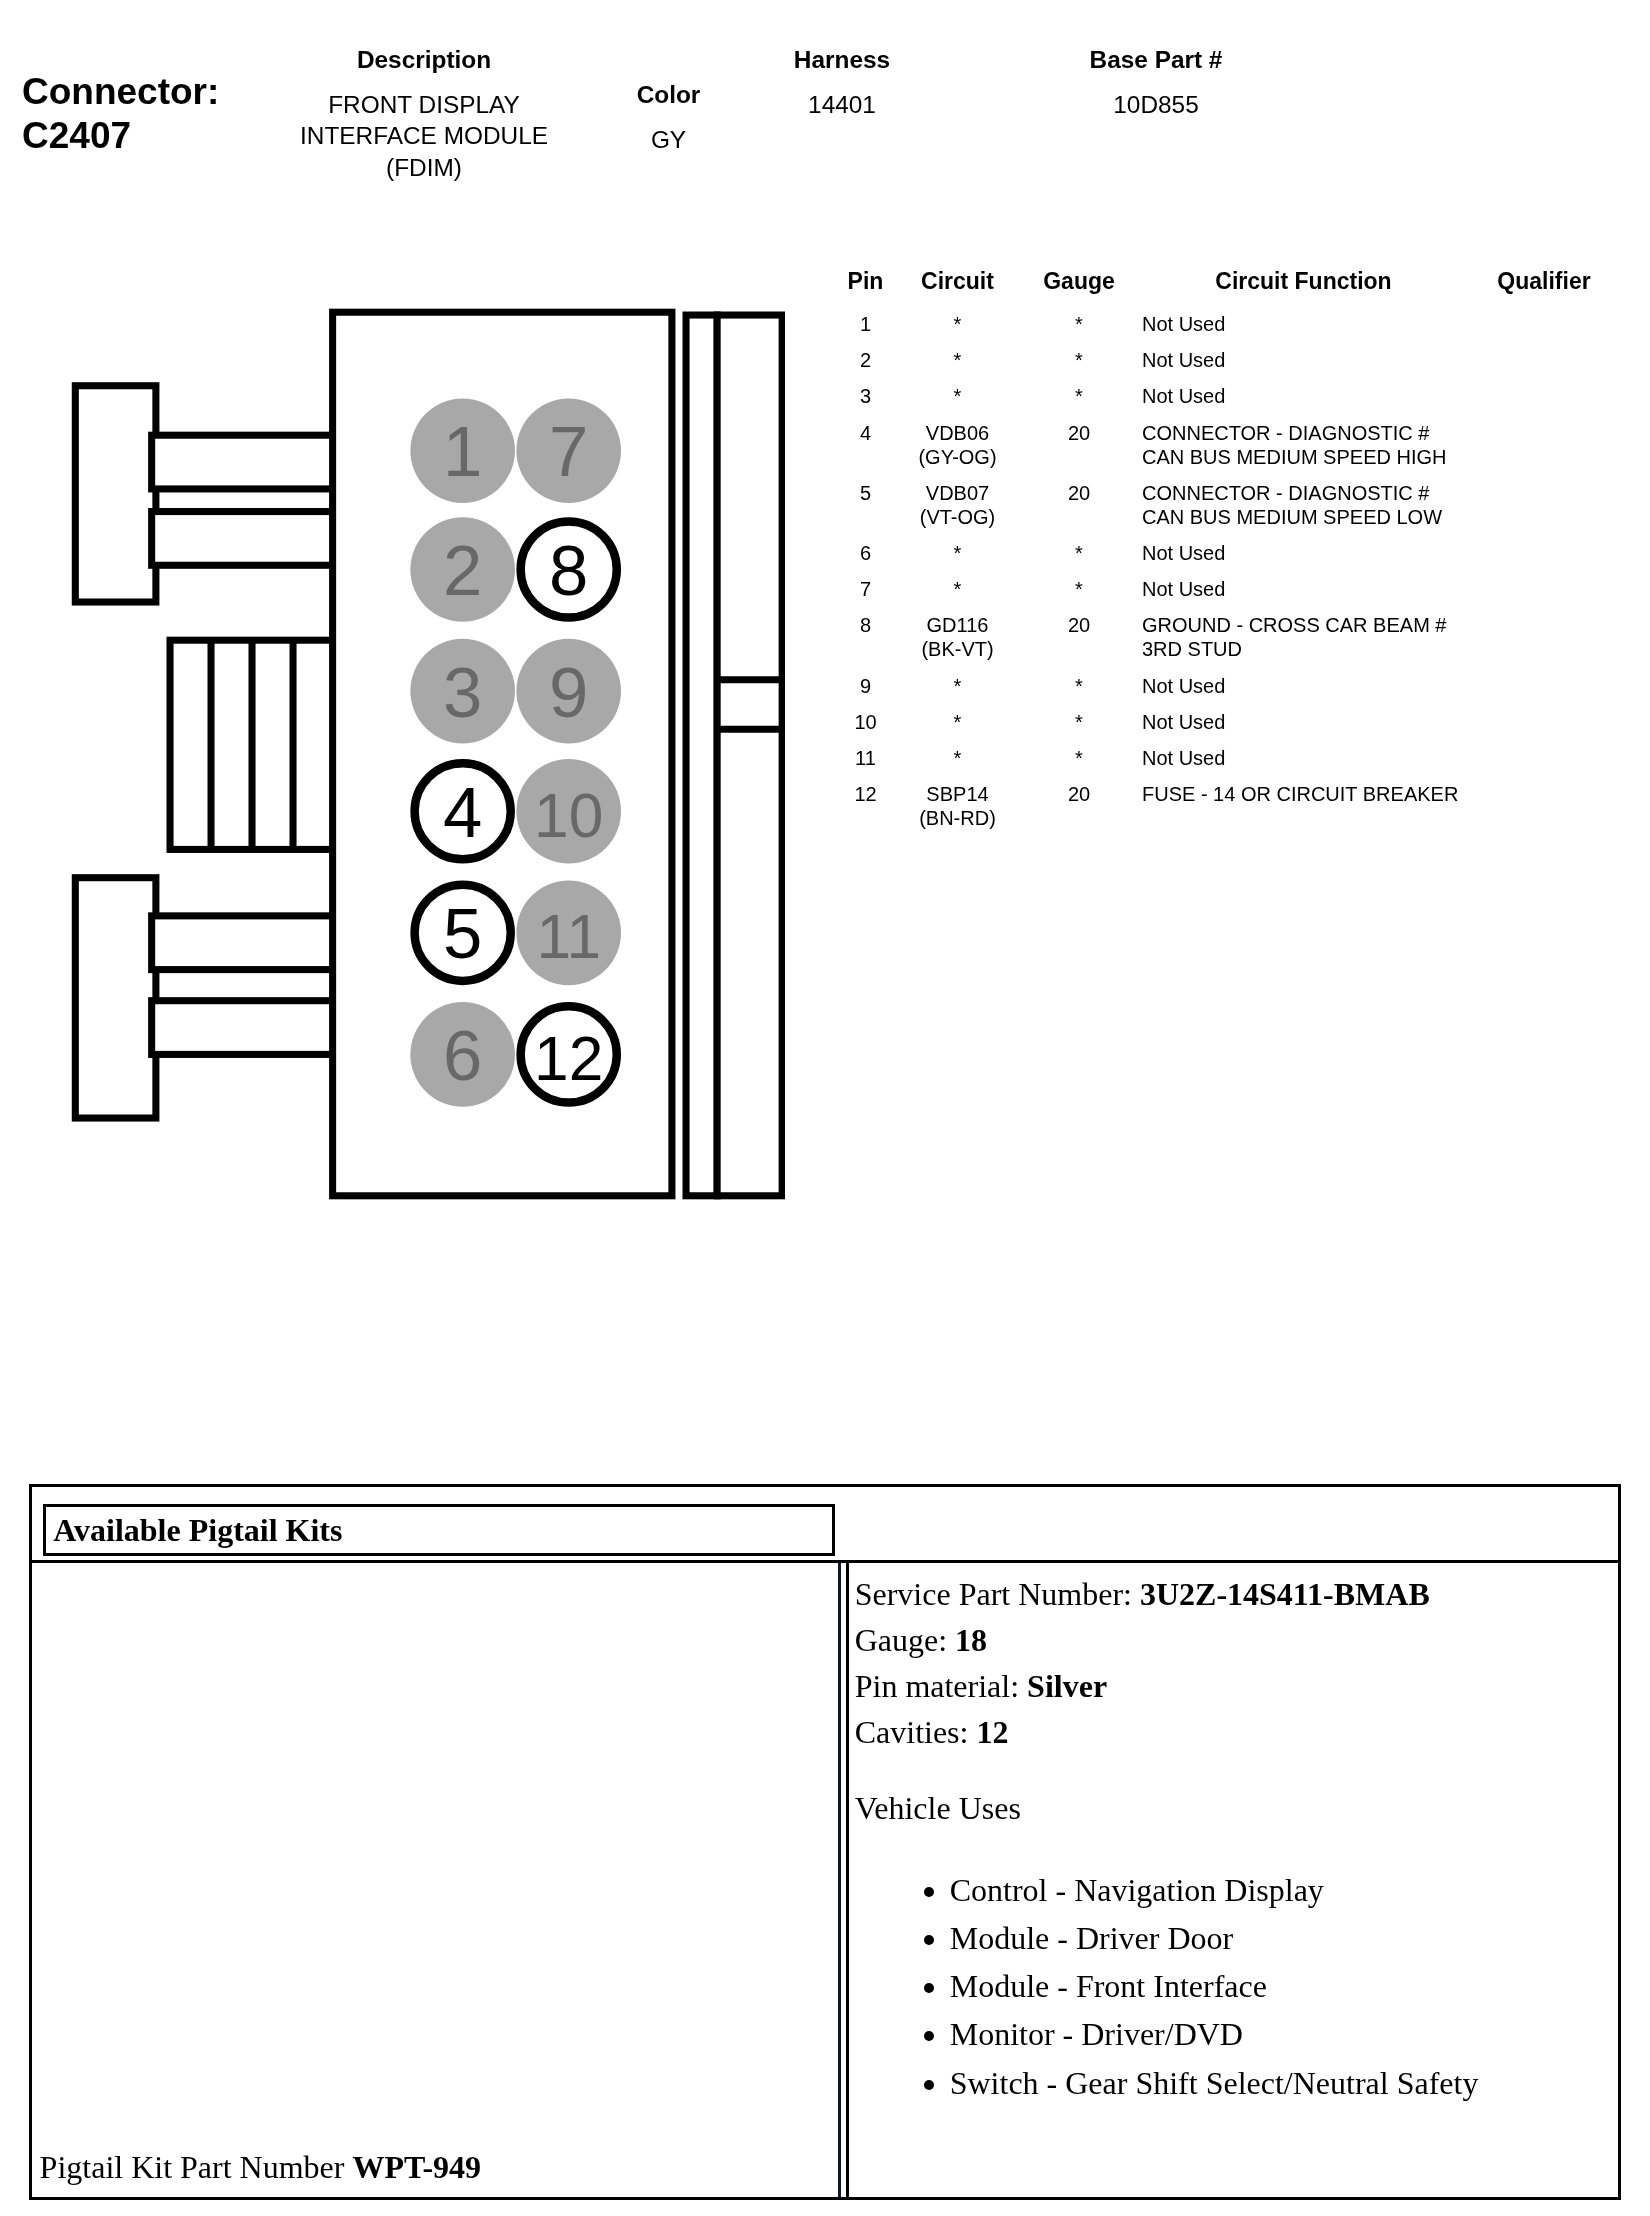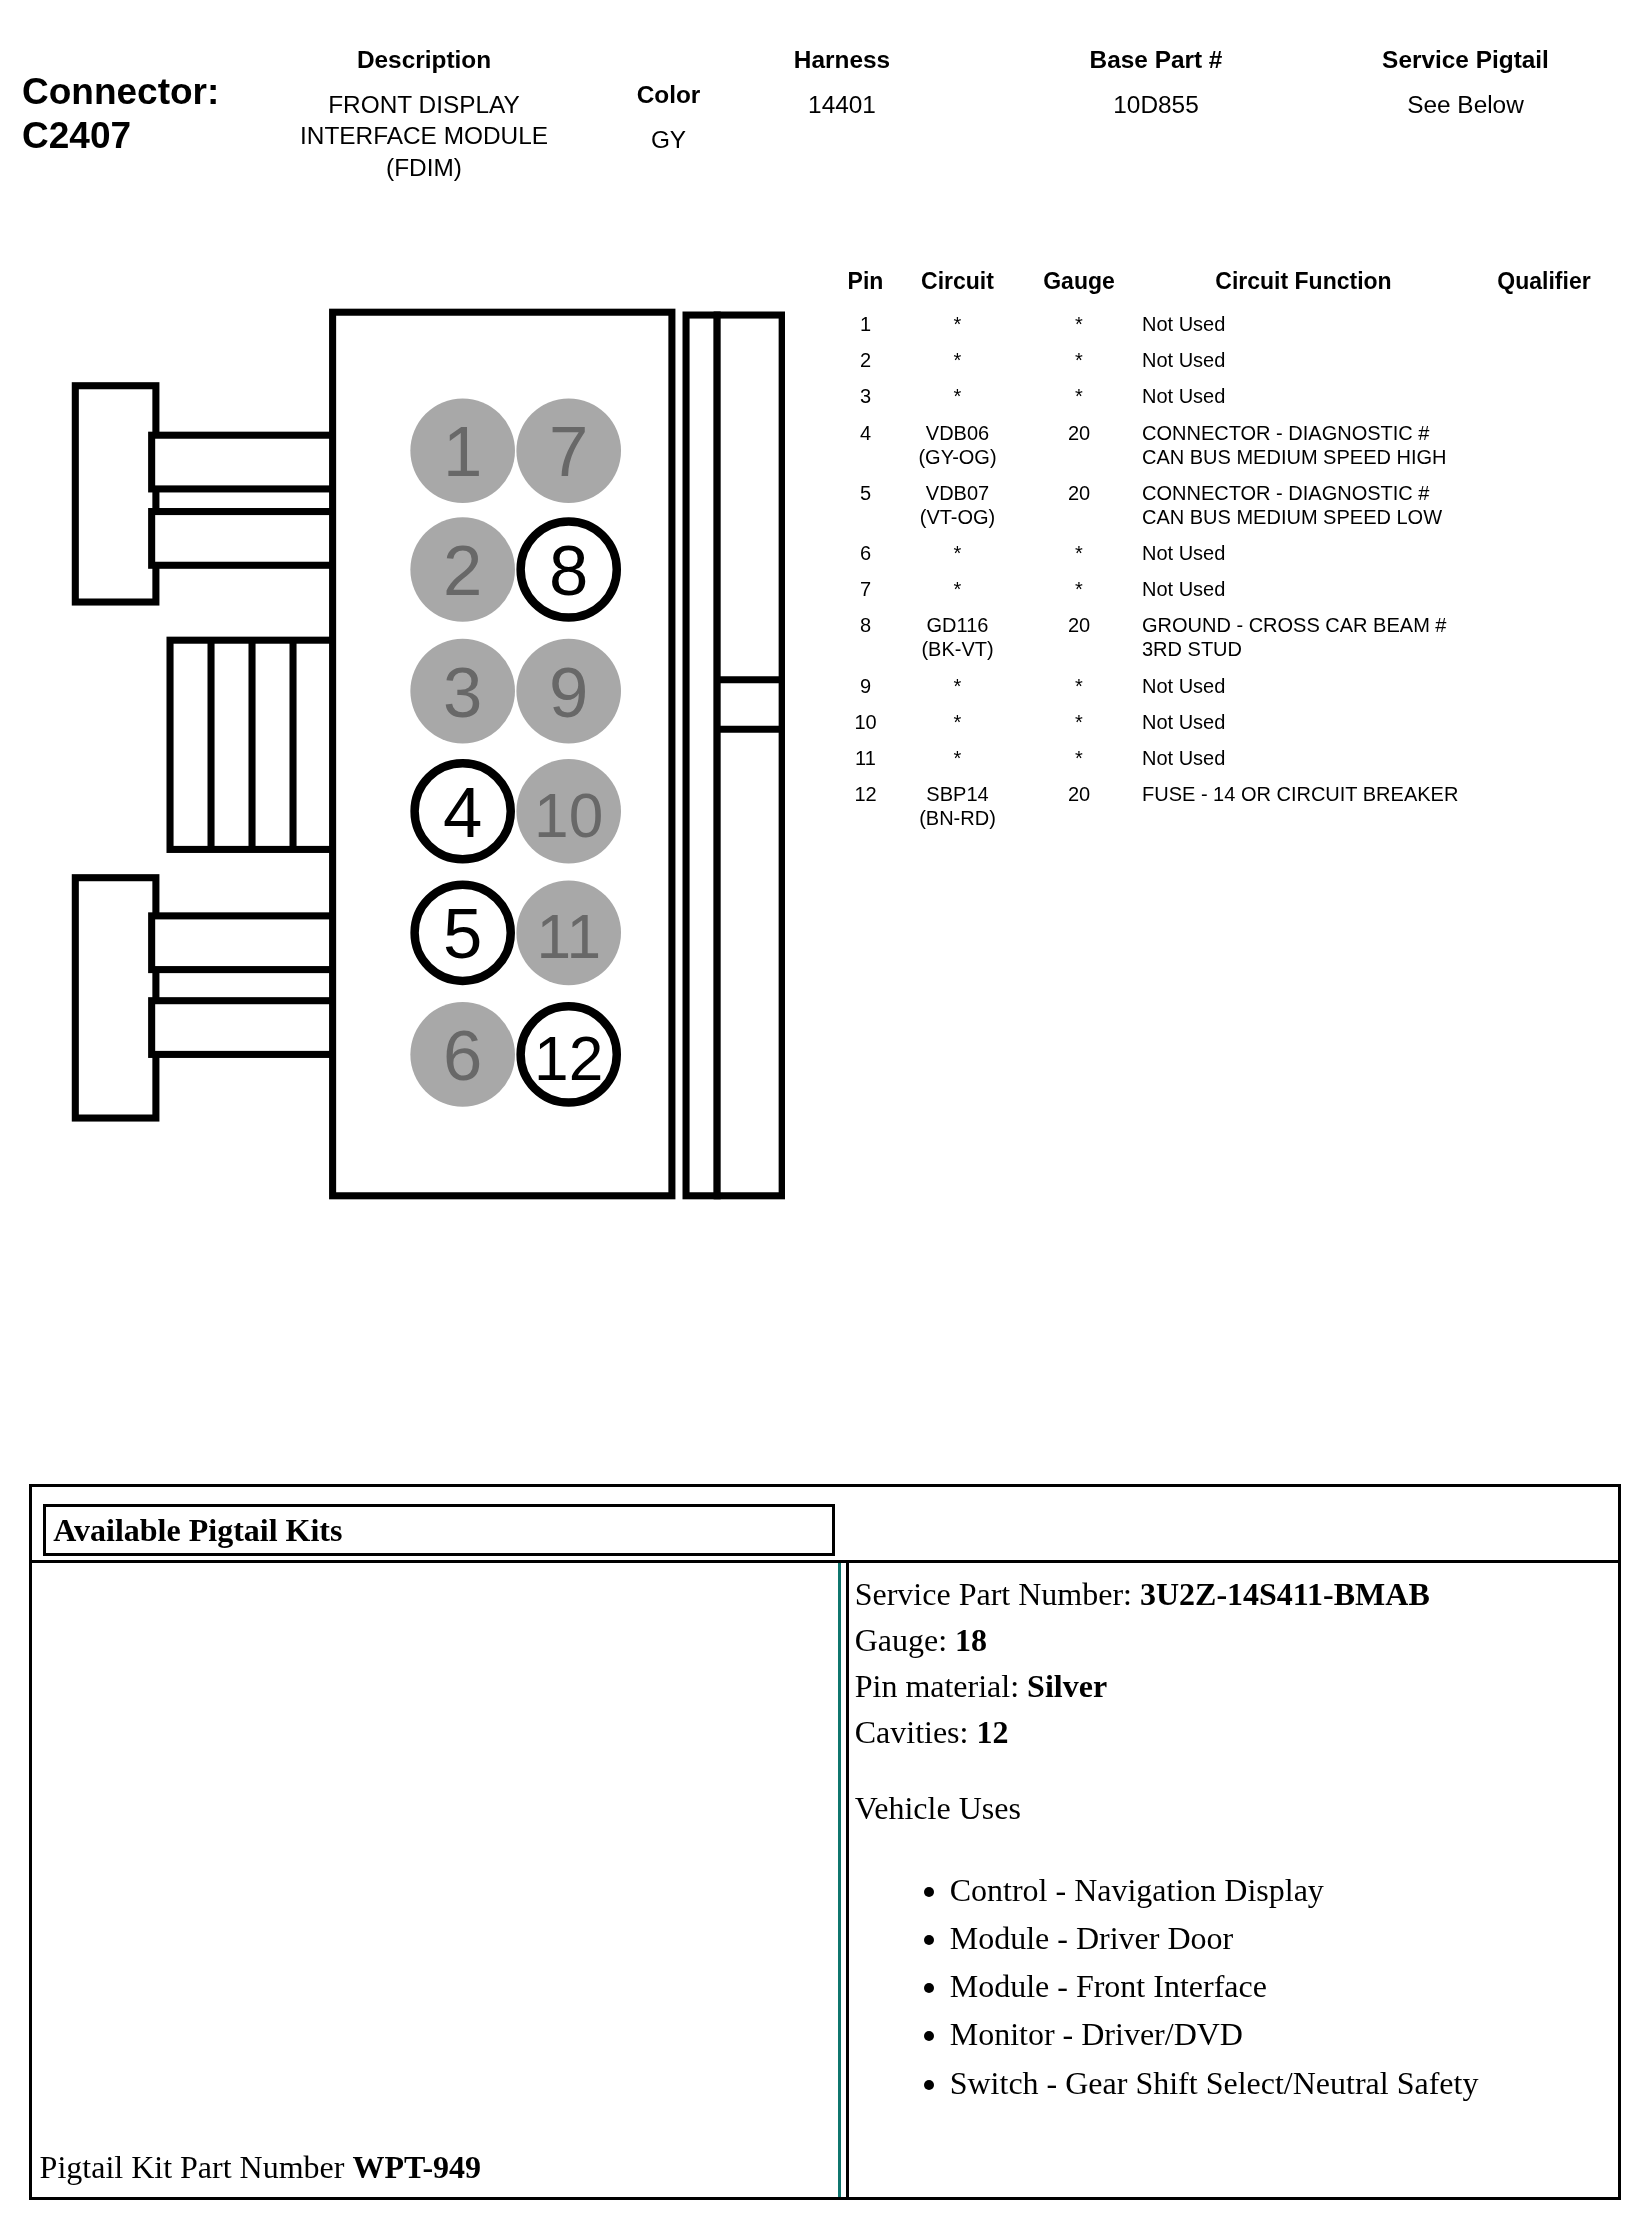--- a/index.html
+++ b/index.html
@@ -32,21 +32,21 @@
 
   
   .pigtail{position:absolute;left:29px;top:1484px;width:1592px;height:716px;
            border:3px solid #000;box-sizing:border-box;display:flex;flex-direction:column;
            font-family:"Liberation Serif",serif;}
   .pg-header-row{height:76px;border-bottom:3px solid #000;box-sizing:border-box;
                  padding:17px 0 0 10.7px;flex:0 0 auto;}
   .pg-title-box{display:inline-block;border:3px solid #000;box-sizing:border-box;width:792px;
                 font-weight:bold;font-size:32px;line-height:1.15;padding:4.6px 7.6px;}
   .pg-content-row{flex:1;display:flex;min-height:0;}
-  .pg-left-cell{width:809px;box-sizing:border-box;border-right:3px solid #0f766e;
+  .pg-left-cell{width:809px;box-sizing:border-box;border-right:3px solid #0f172a;
                 display:flex;flex-direction:column;justify-content:flex-end;
                 padding:0 0 10.7px 7.6px;}
   .pg-right-cell{flex:1;border-left:3px solid #000;margin-left:4.6px;box-sizing:border-box;
                  padding:12.2px 7.6px 7.6px 6.1px;font-size:32px;line-height:1.22;}
   .sp-line{margin-bottom:6.9px;}
   .pg-partnum{font-size:32px;}
   .vehicle-uses-title{margin-top:37px;}
   ul.vehicle-uses{margin:43px 0 0 0;padding-left:95px;}
   ul.vehicle-uses li{margin-bottom:9.1px;}
 </style>
@@ -68,24 +68,20 @@
     <div class="hdr-label">Color</div>
     <div class="hdr-value">GY</div>
   </div>
   <div class="hdr-col col-harness">
     <div class="hdr-label">Harness</div>
     <div class="hdr-value">14401</div>
   </div>
   <div class="hdr-col col-base">
     <div class="hdr-label">Base Part #</div>
     <div class="hdr-value">10D855</div>
-  </div>
-  <div class="hdr-col col-pigtail">
-    <div class="hdr-label">Service Pigtail</div>
-    <div class="hdr-value">See Below</div>
   </div>
 
   <svg class="diagram" viewBox="0 0 510 635">
     <g fill="#ffffff" stroke="#000000" stroke-width="5">
 
       <rect x="8" y="57" width="57" height="153"></rect>
       <rect x="62" y="92" width="130" height="38"></rect>
       <rect x="62" y="146" width="130" height="38"></rect>
 
       <rect x="75" y="237" width="117" height="148"></rect>

